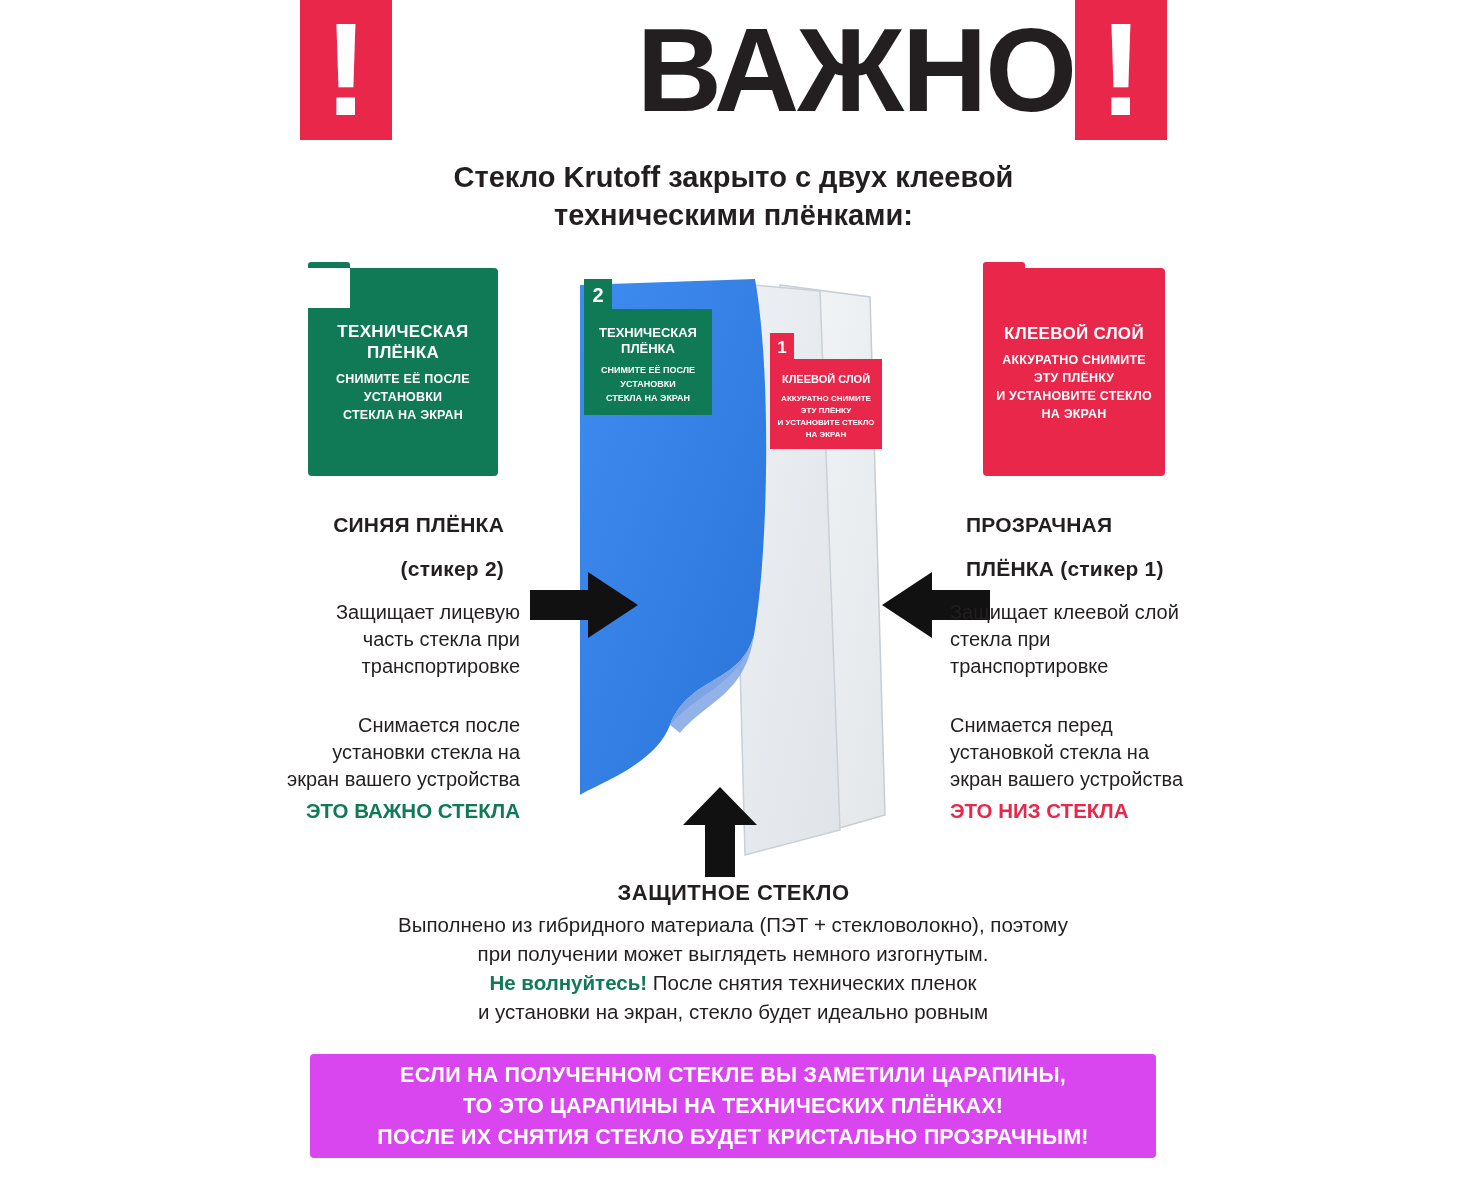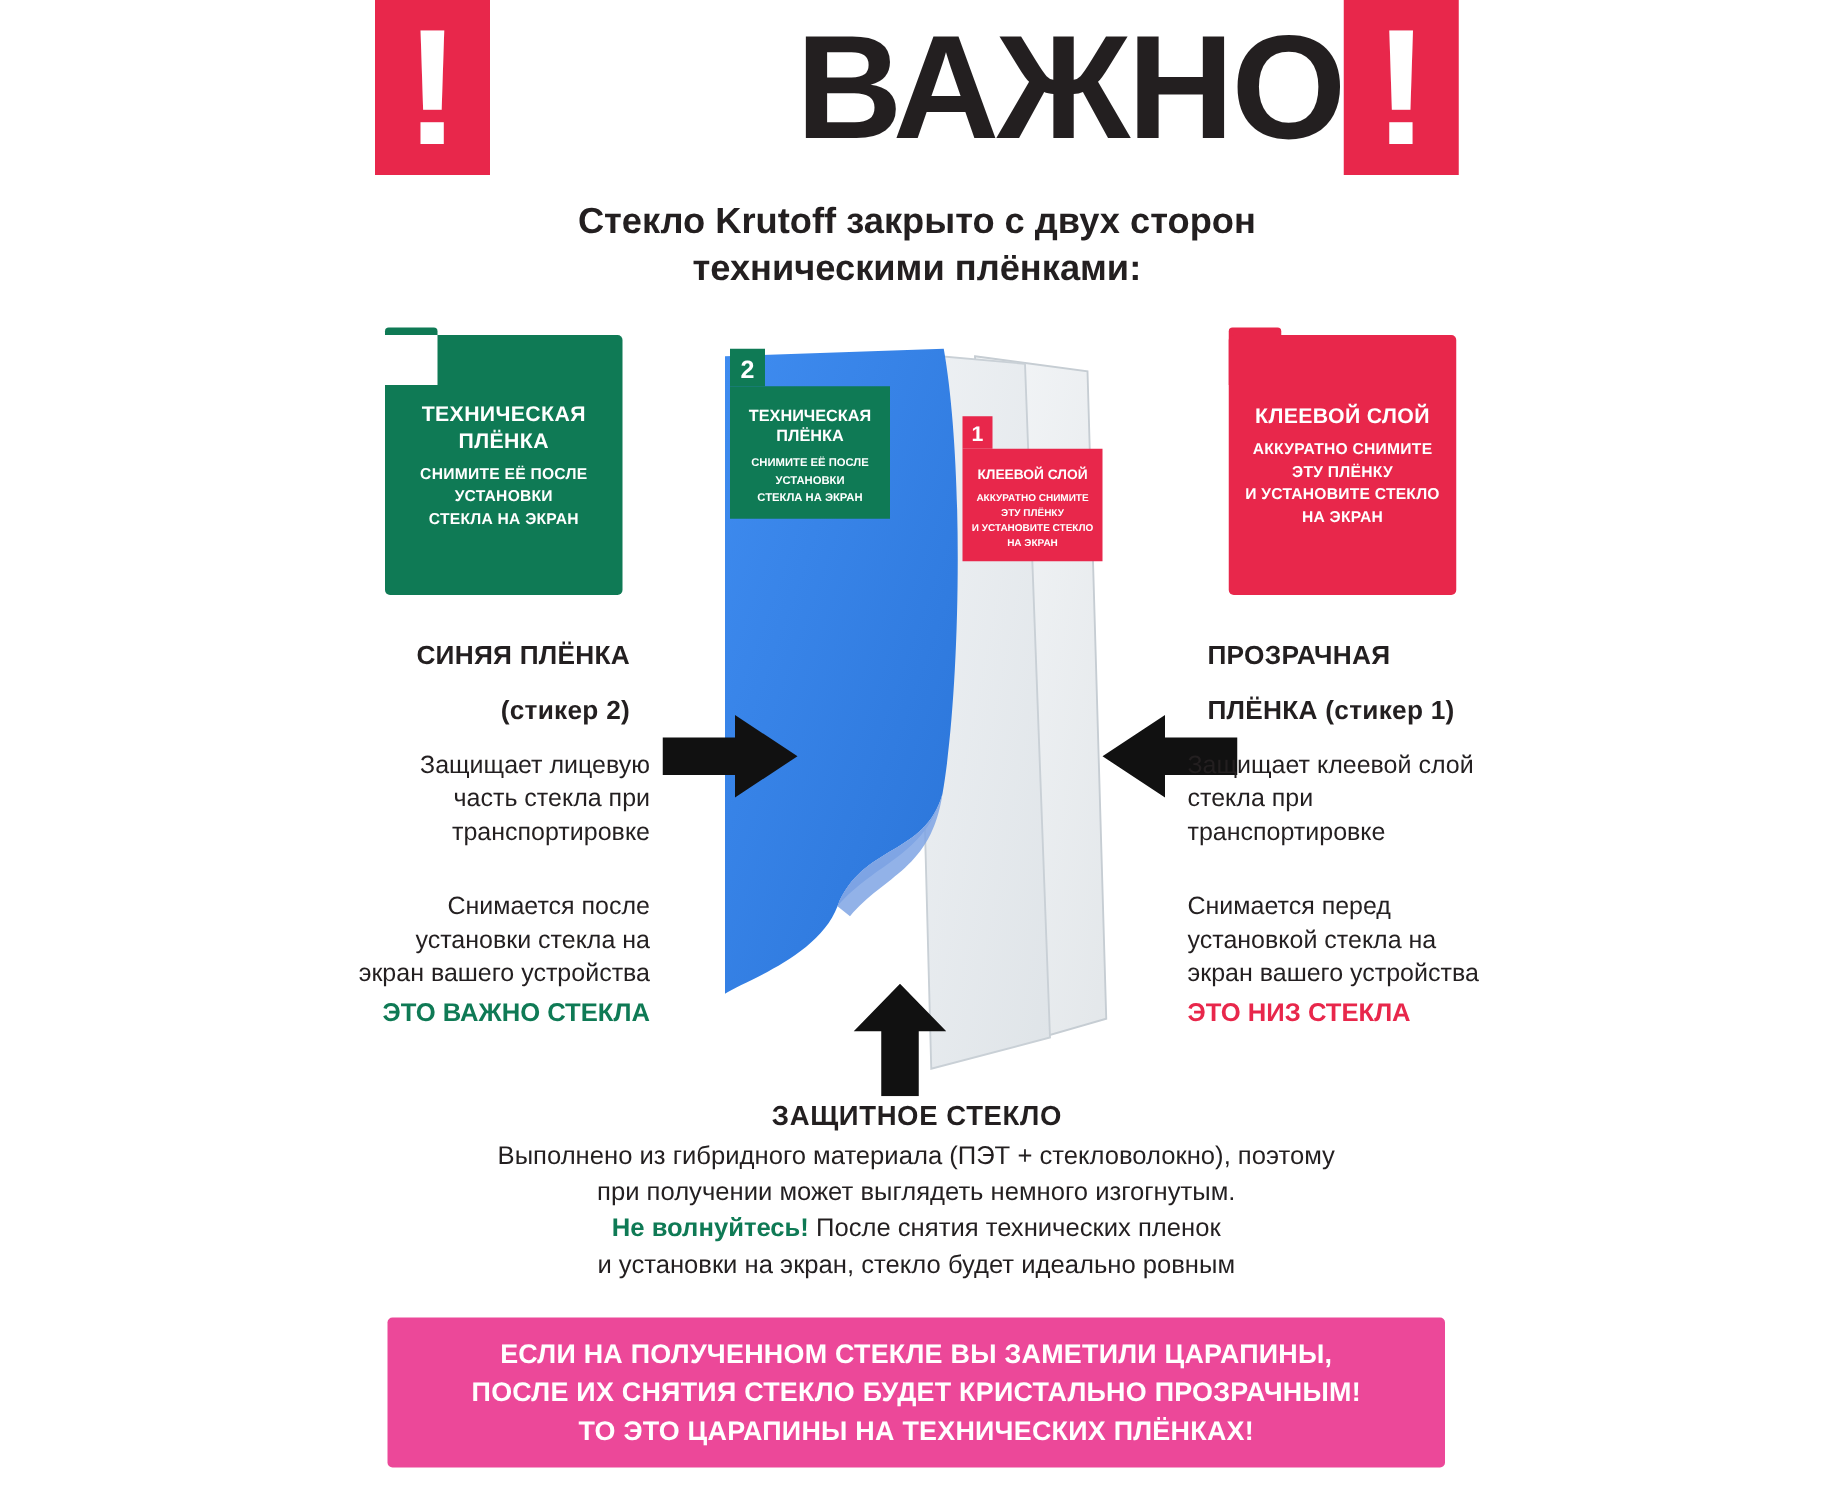--- a/index.html
+++ b/index.html
@@ -84,39 +84,39 @@
     font-size:22px;font-weight:bold;letter-spacing:.5px;color:#231f20;
   }
   .glass-text{
     position:absolute;left:283px;top:910px;width:900px;text-align:center;
     font-size:20.5px;line-height:29px;color:#231f20;
   }
   .bold-green{color:#0f7a55;font-weight:bold;}
 
   
   .footer{
-    position:absolute;left:310px;top:1054px;width:846px;height:120px;
-    background:#ec4899;border-radius:4px;color:#ffffff;
+    position:absolute;left:310px;top:1054px;width:846px;height:104px;
+    background:#d946ef;border-radius:4px;color:#ffffff;
     display:flex;align-items:center;justify-content:center;text-align:center;
   }
   .footer div{font-size:21.5px;font-weight:bold;line-height:31px;letter-spacing:.2px;}
 </style>
 </head>
 <body>
 
 <div class="page">
 
   <div class="header">
     <div class="bang">!</div>
     <div class="vazhno">ВАЖНО</div>
     <div class="bang">!</div>
   </div>
 
   <div class="subtitle">
-    <div>Стекло Krutoff закрыто с двух сторон</div>
+    <div>Стекло Krutoff закрыто с двух клеевой</div>
     <div>техническими плёнками:</div>
   </div>
 
   <div class="tab-green">2</div>
   <div class="card card-green">
     <div class="notch"></div>
     <div class="card-inner">
       <div class="card-title">ТЕХНИЧЕСКАЯ</div>
       <div class="card-title">ПЛЁНКА</div>
       <div class="card-sub">СНИМИТЕ ЕЁ ПОСЛЕ</div>
@@ -217,18 +217,18 @@
     <div>при получении может выглядеть немного изгогнутым.</div>
     <div>
       <span class="bold-green">Не волнуйтесь!</span><span> После снятия технических пленок</span>
     </div>
     <div>и установки на экран, стекло будет идеально ровным</div>
   </div>
 
   <div class="footer">
     <div>
       <div>ЕСЛИ НА ПОЛУЧЕННОМ СТЕКЛЕ ВЫ ЗАМЕТИЛИ ЦАРАПИНЫ,</div>
+      <div>ТО ЭТО ЦАРАПИНЫ НА ТЕХНИЧЕСКИХ ПЛЁНКАХ!</div>
       <div>ПОСЛЕ ИХ СНЯТИЯ СТЕКЛО БУДЕТ КРИСТАЛЬНО ПРОЗРАЧНЫМ!</div>
-      <div>ТО ЭТО ЦАРАПИНЫ НА ТЕХНИЧЕСКИХ ПЛЁНКАХ!</div>
     </div>
   </div>
 
 </div>
 
 </body></html>

